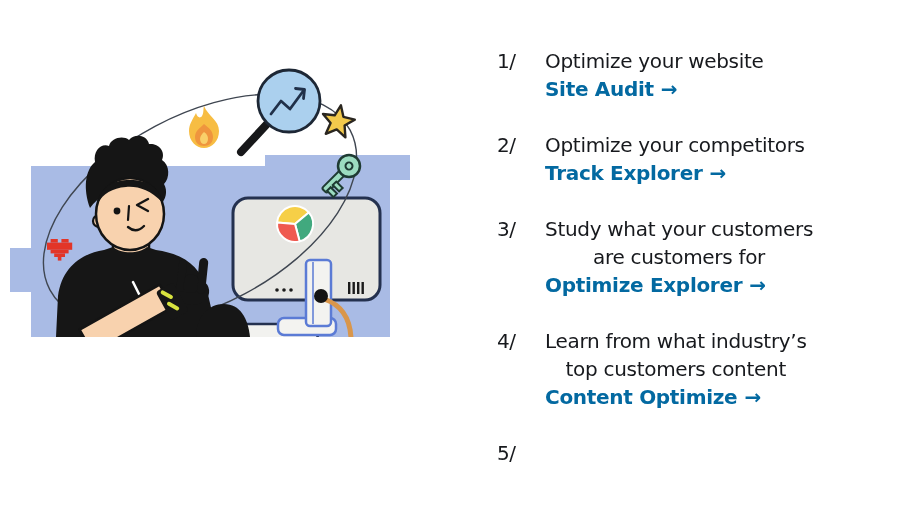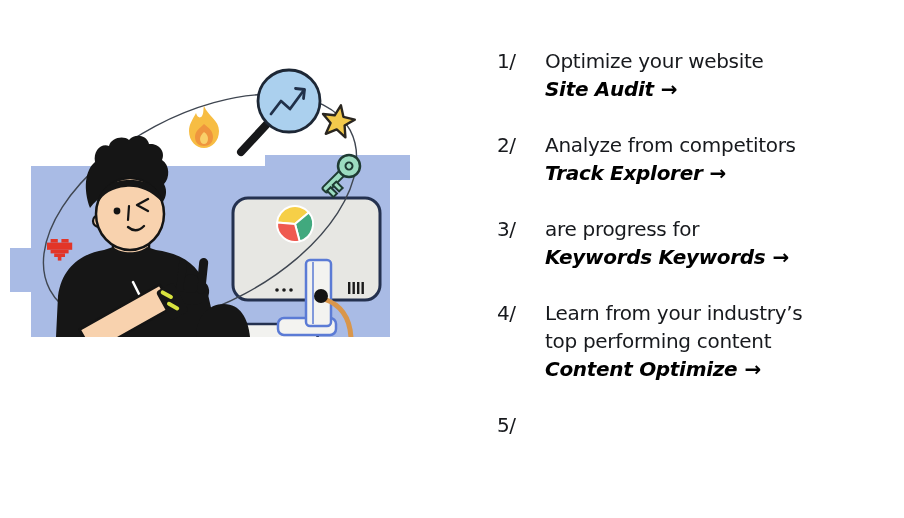--- a/index.html
+++ b/index.html
@@ -8,24 +8,24 @@
     font-family:"DejaVu Sans","Liberation Sans",sans-serif;
   }
   .illus-wrap{position:absolute;left:0;top:0;width:430px;height:337px;}
   .steps{position:absolute;left:497px;top:47px;width:390px;}
   .step{display:flex;margin-bottom:28px;}
   .step-num{
     width:48px;flex:0 0 48px;font-size:20px;line-height:28px;color:#17191d;
     letter-spacing:-0.5px;
   }
   .step-body{font-size:20px;line-height:28px;color:#17191d;letter-spacing:-0.3px;}
-  .step-line{white-space:nowrap;}
+  .step-line{white-space:nowrap;text-align:center;}
   .step-link{
-    display:inline-block;color:#000000;font-weight:bold;text-decoration:none;
-    white-space:nowrap;cursor:pointer;font-style:italic;
+    display:inline-block;color:#0369a1;font-weight:bold;text-decoration:none;
+    white-space:nowrap;cursor:pointer;
   }
   .step-link .arrow{margin-left:7px;font-weight:bold;}
 </style>
 </head>
 <body>
 
 <div class="illus-wrap">
 <svg width="430" height="337" viewBox="0 0 430 337" xmlns="http://www.w3.org/2000/svg">
 
   <g>
@@ -141,38 +141,39 @@
     <div class="step-num">1/</div>
     <div class="step-body">
       <div class="step-line">Optimize your website</div>
       <a class="step-link"><span>Site Audit</span><span class="arrow">→</span></a>
     </div>
   </div>
 
   <div class="step">
     <div class="step-num">2/</div>
     <div class="step-body">
-      <div class="step-line">Analyze from competitors</div>
+      <div class="step-line">Optimize your competitors</div>
       <a class="step-link"><span>Track Explorer</span><span class="arrow">→</span></a>
     </div>
   </div>
 
   <div class="step">
     <div class="step-num">3/</div>
     <div class="step-body">
-      <div class="step-line">are progress for</div>
-      <a class="step-link"><span>Keywords Keywords</span><span class="arrow">→</span></a>
+      <div class="step-line">Study what your customers</div>
+      <div class="step-line">are customers for</div>
+      <a class="step-link"><span>Optimize Explorer</span><span class="arrow">→</span></a>
     </div>
   </div>
 
   <div class="step">
     <div class="step-num">4/</div>
     <div class="step-body">
-      <div class="step-line">Learn from your industry’s</div>
-      <div class="step-line">top performing content</div>
+      <div class="step-line">Learn from what industry’s</div>
+      <div class="step-line">top customers content</div>
       <a class="step-link"><span>Content Optimize</span><span class="arrow">→</span></a>
     </div>
   </div>
 
   <div class="step">
     <div class="step-num">5/</div>
   </div>
 
 </div>
 

